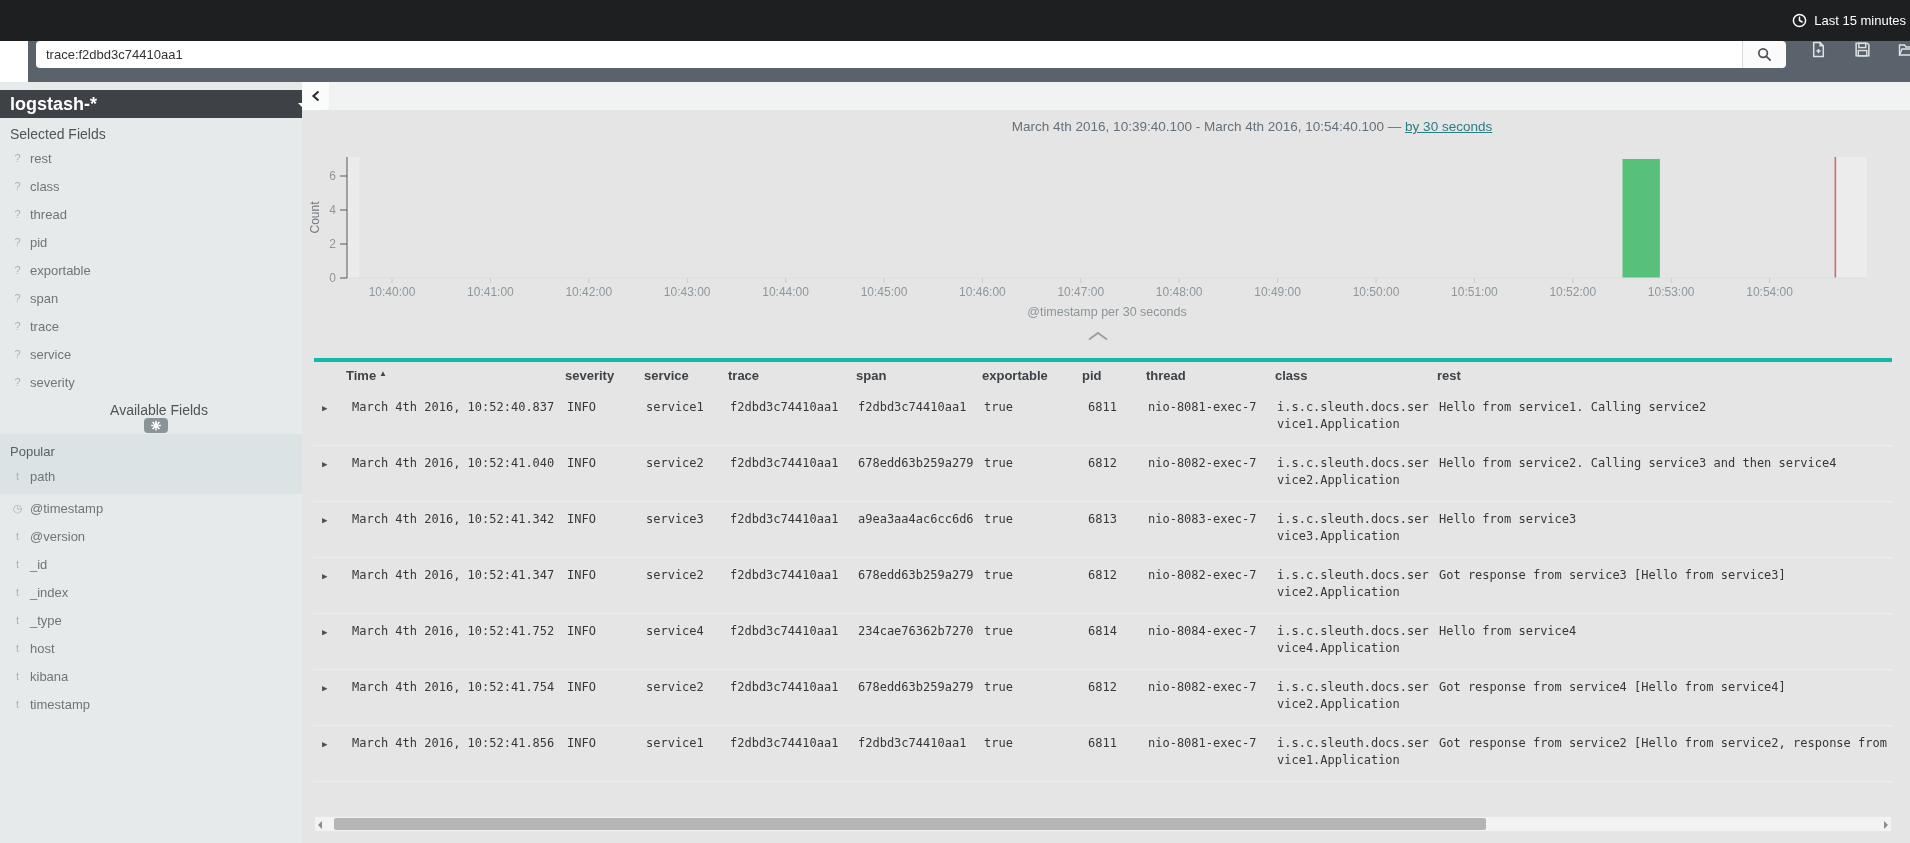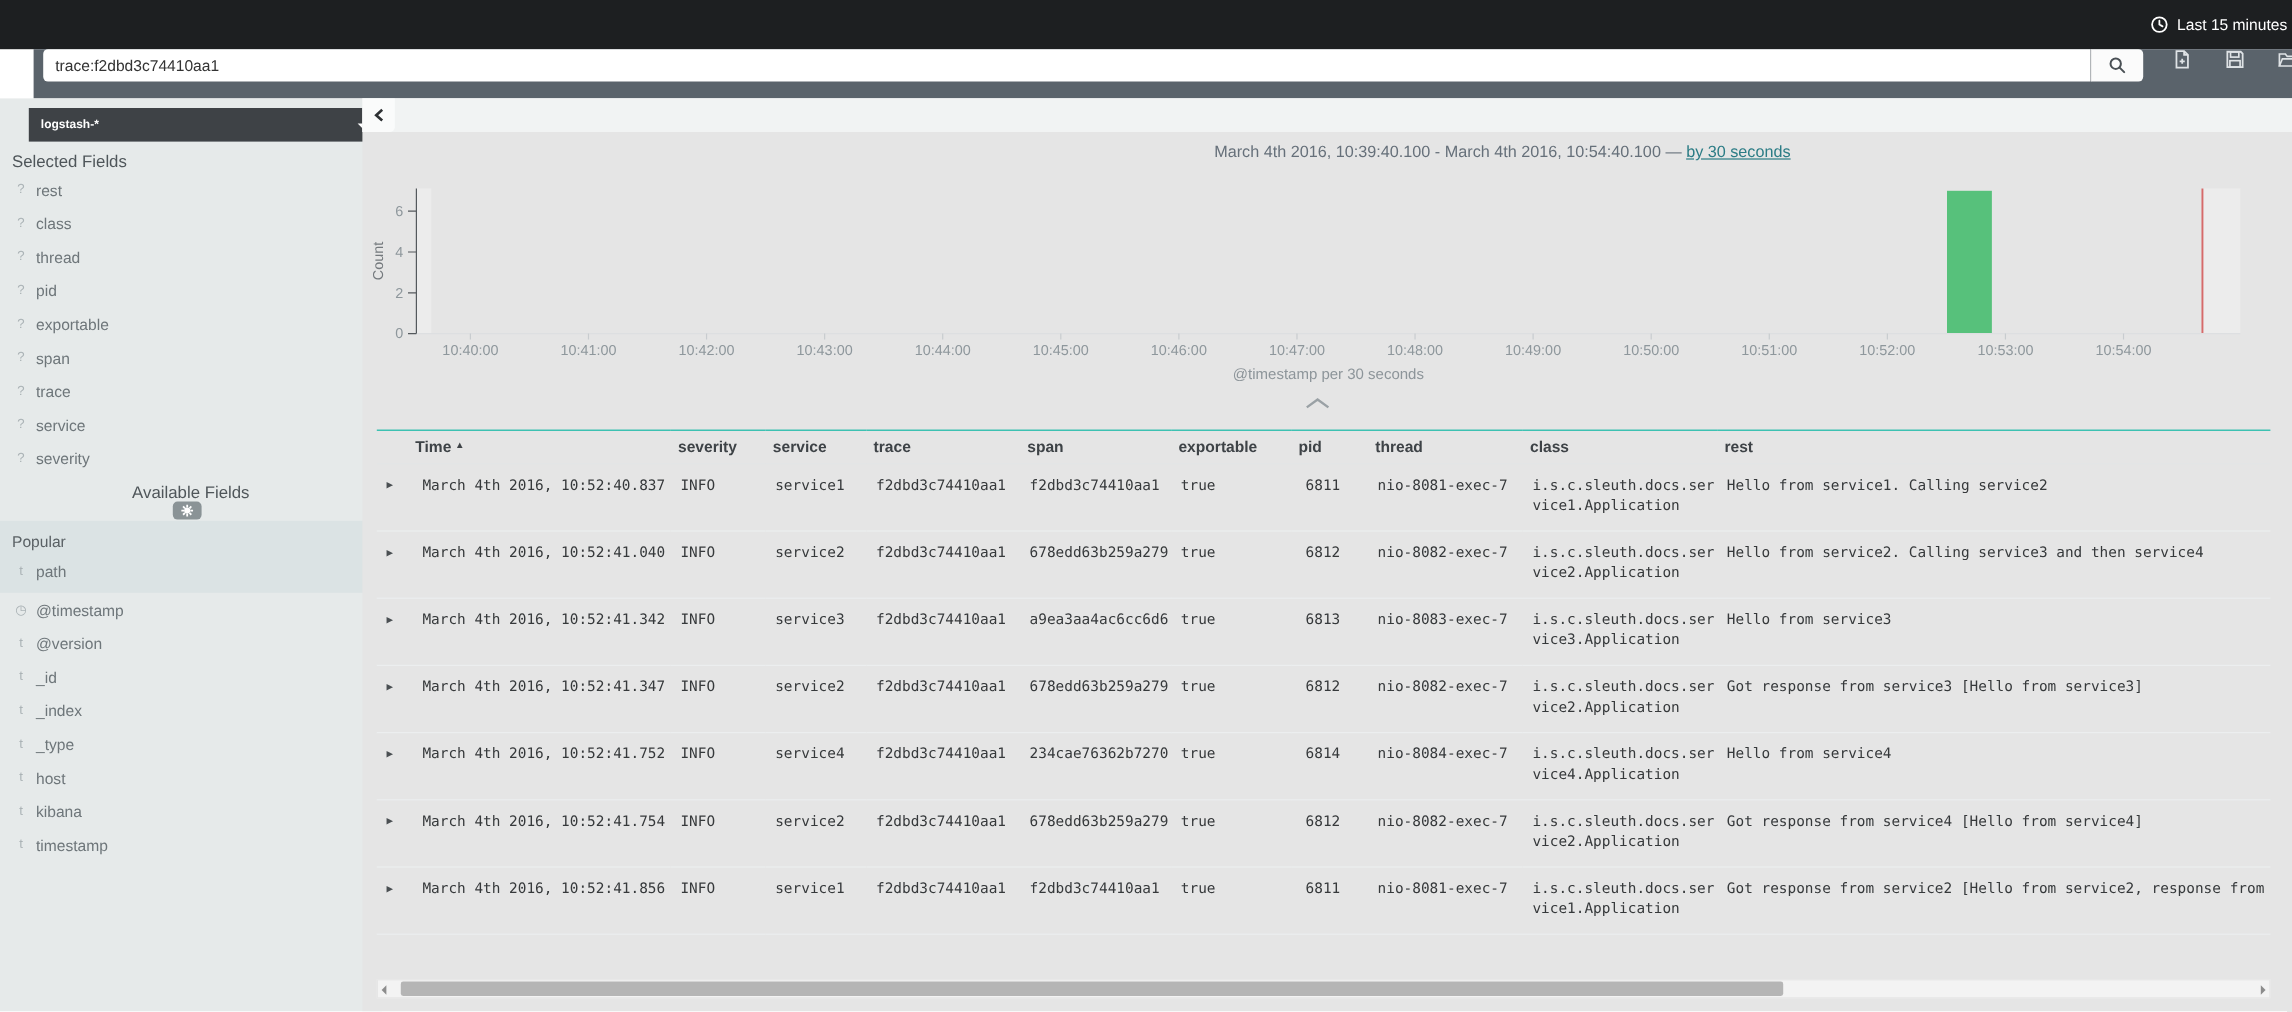--- a/index.html
+++ b/index.html
@@ -24,21 +24,21 @@
   
   .searchbar{position:absolute;top:41px;left:0;width:1910px;height:41px;background:#5a636b;display:flex;align-items:flex-start;margin-left:28px;}
   .search-wrap{display:flex;margin-left:8px;width:1750px;height:27px;}
   .search-wrap input{flex:1;border:none;outline:none;padding:0 10px;font-size:13px;color:#333;border-radius:4px 0 0 4px;font-family:"Liberation Sans",sans-serif;}
   .search-btn{width:44px;background:#fbfbfb;border:none;border-left:1px solid #d9d9d9;border-radius:0 4px 4px 0;display:flex;align-items:center;justify-content:center;cursor:pointer;}
   .action-icons{display:flex;align-items:center;margin-left:24px;gap:27px;}
   .action-icons .aicon{cursor:pointer;display:flex;}
 
   
   .sidebar{position:absolute;top:82px;left:0;width:318px;height:761px;background:#e6eaea;overflow:hidden;}
-  .index-header{margin-top:8px;height:28px;background:#3e4246;color:#fff;font-weight:700;font-size:10px;display:flex;align-items:center;padding:0 10px;cursor:pointer;margin-left:24px;}
+  .index-header{margin-top:8px;height:28px;background:#3e4246;color:#fff;font-weight:700;font-size:18px;display:flex;align-items:center;padding:0 10px;cursor:pointer;}
   .index-header .spacer{flex:1;}
   .caret-down{width:0;height:0;border:5px solid transparent;border-top-color:#fff;border-bottom-width:0;margin-top:2px;}
   .section-title{color:#4f565a;font-size:14px;padding:8px 10px 2px;height:16px;}
   .field-item{height:28px;display:flex;align-items:center;padding-left:12px;color:#6e767a;font-size:13px;cursor:pointer;}
   .field-type{color:#abb3b6;font-size:11px;width:11px;text-align:center;margin-right:7px;flex:none;}
   .avail-header{margin-top:6px;height:24px;display:flex;align-items:center;justify-content:space-between;padding:0 10px;flex-direction:column;}
   .avail-header .section-title{padding:0;height:auto;}
   .gear-btn{width:24px;height:20px;background:#8a9396;border:none;border-radius:4px;display:flex;align-items:center;justify-content:center;cursor:pointer;margin-right:6px;}
   .popular-band{margin-top:8px;background:#dbe3e4;padding:10px 0 4px;}
   .popular-title{color:#5a6165;font-size:13px;padding:0 10px 0;height:18px;}
@@ -47,21 +47,21 @@
   .content{position:absolute;left:302px;top:82px;width:1900px;height:761px;background:#e5e5e5;}
   .topstrip{position:absolute;top:0;left:0;width:100%;height:28px;background:#f1f3f3;}
   .collapse-tab{position:absolute;top:0;left:0;width:27px;height:28px;background:#fafbfb;border-radius:0 0 4px 0;display:flex;align-items:center;justify-content:center;cursor:pointer;}
   .hits{position:absolute;top:6px;right:9px;color:#63686c;font-size:14px;}
   .chart-title{position:absolute;top:37px;left:0;width:100%;text-align:center;font-size:13.5px;color:#66707a;}
   .chart-title a{color:#2b7c85;text-decoration:underline;cursor:pointer;}
   #histogram{position:absolute;top:50px;left:0;}
   .collapse-chevron{position:absolute;top:246px;left:770px;width:52px;height:16px;display:flex;align-items:center;justify-content:center;cursor:pointer;}
 
   
-  table.doc-table{position:absolute;top:276px;left:12px;width:1578px;border-collapse:collapse;table-layout:fixed;border-top:1px solid #14b8a6;}
+  table.doc-table{position:absolute;top:276px;left:12px;width:1578px;border-collapse:collapse;table-layout:fixed;border-top:4px solid #14b8a6;}
   .doc-table th{text-align:left;font-size:13px;color:#3e4347;font-weight:700;padding:6px 4px 6px 6px;border-bottom:1px solid #e3e5e6;cursor:pointer;white-space:nowrap;overflow:hidden;}
   .doc-table td{vertical-align:top;font-family:"DejaVu Sans Mono","Liberation Mono",monospace;font-size:12px;color:#36393b;padding:9px 4px 0 8px;border-bottom:1px solid #eceeef;line-height:1.4;overflow:hidden;}
   .doc-table tr{height:56px;}
   .doc-table thead tr{height:28px;}
   td.expander-cell{font-size:9px;color:#4a4f52;padding-left:8px;padding-top:12px;cursor:pointer;}
   td.time-cell{padding-left:12px;}
   td.pid-cell{padding-left:12px;}
   td.class-cell div{width:152px;word-break:break-all;}
   td.rest-cell{white-space:nowrap;}
   .sort-arrow{font-size:8px;color:#3e4347;vertical-align:4px;margin-left:3px;}

